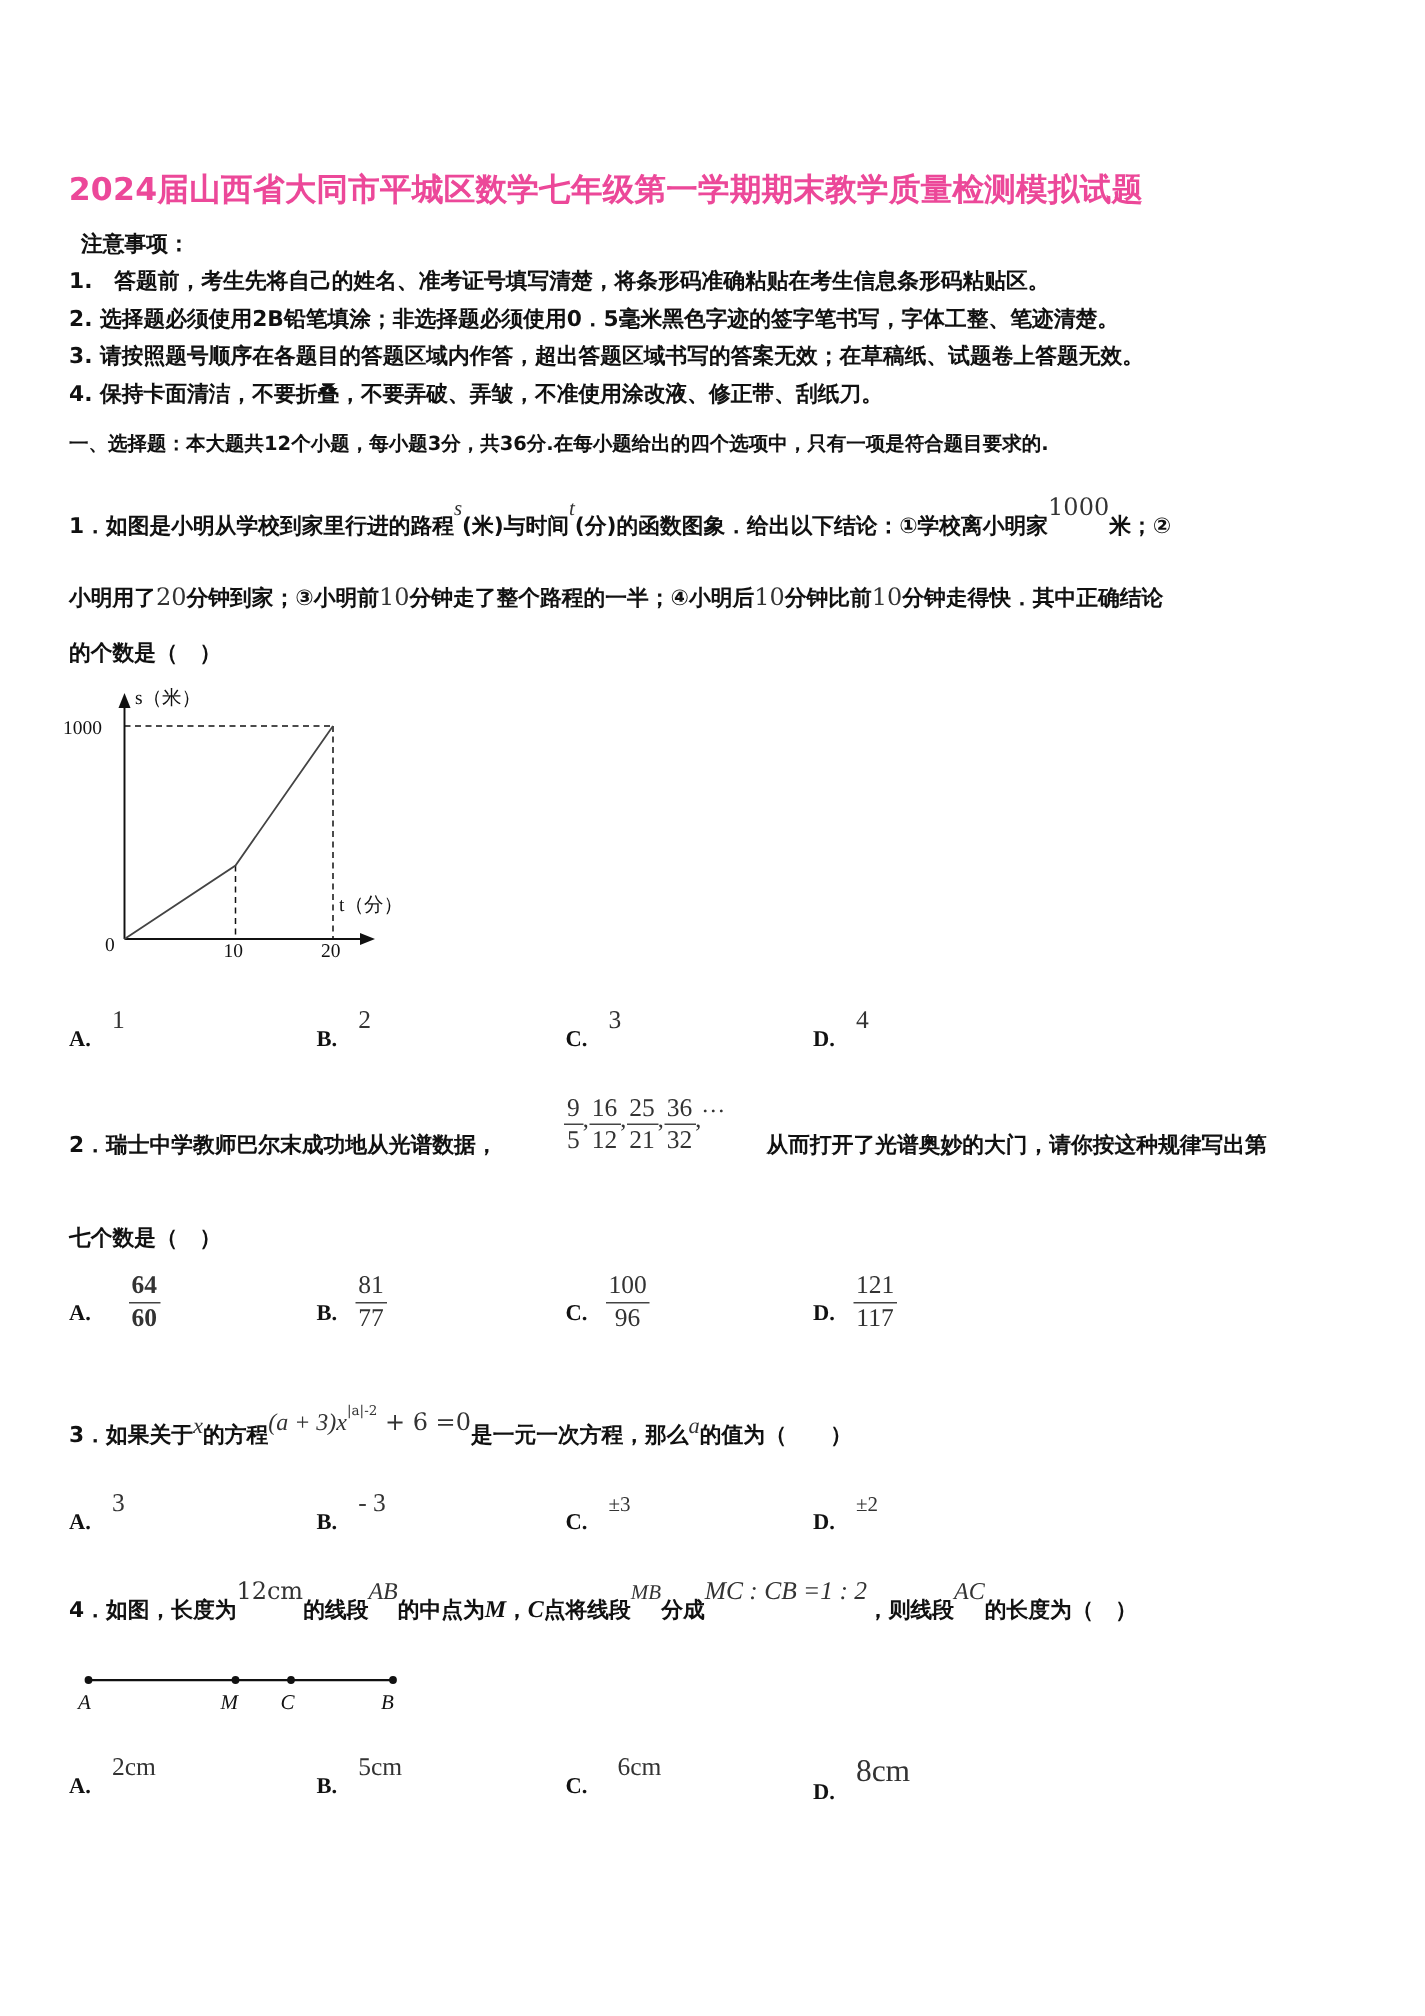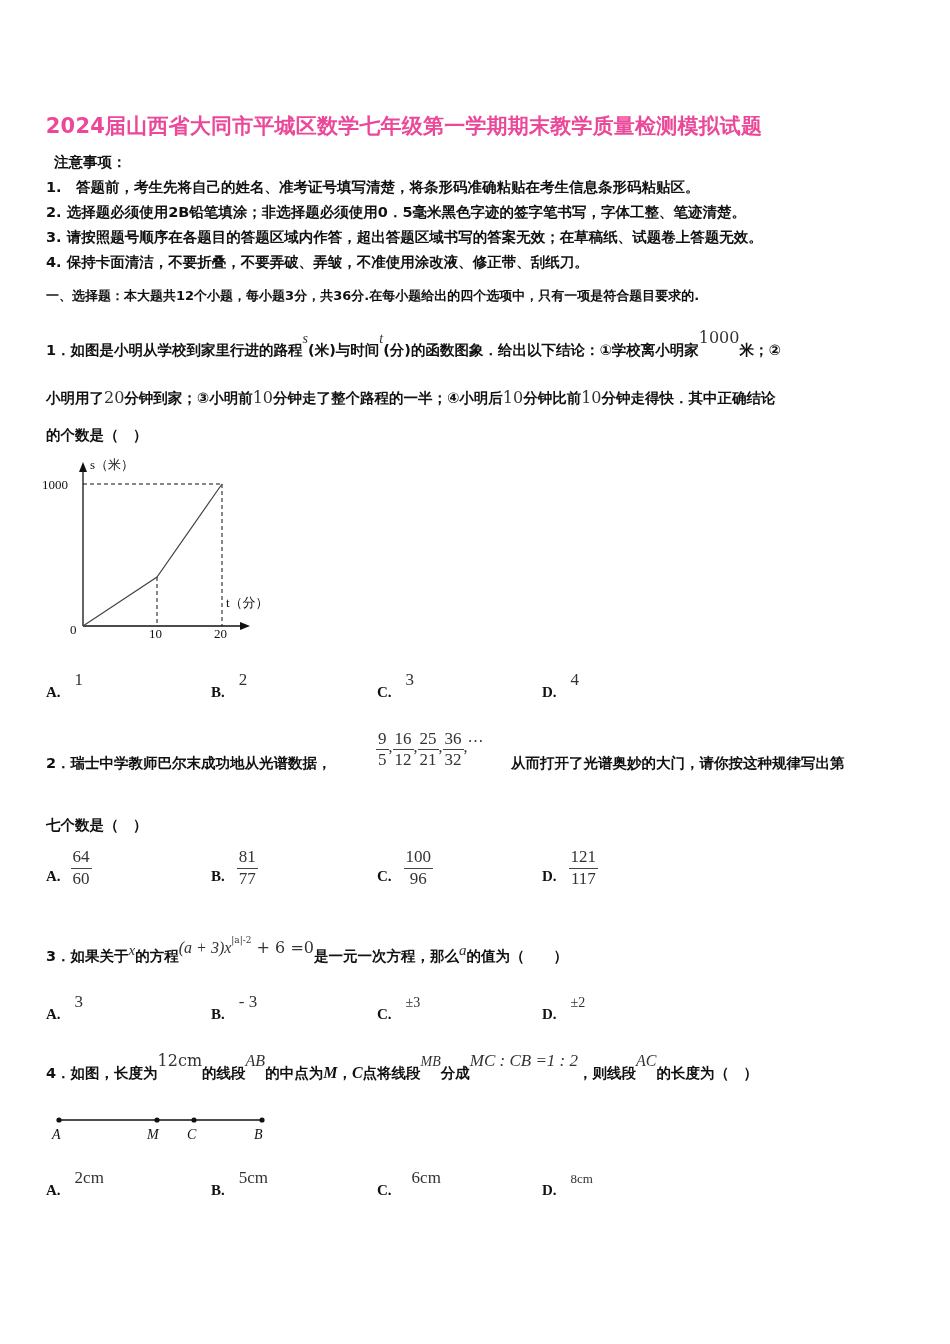--- a/index.html
+++ b/index.html
@@ -90,21 +90,21 @@
       <span class="den">32</span>
     </span>
     <span class="comma">,</span>
     <span class="comma" style="margin-bottom:24px;">…</span>
 </div>
 <div class="abs cn" style="left:511px; top:754px;">从而打开了光谱奥妙的大门，请你按这种规律写出第</div>
 <div class="abs cn" style="left:46px; top:816px;">七个数是（　）</div>
 
 <div class="abs" style="left:46px; top:848px; display:flex; align-items:flex-end;">
     <span class="opt-letter" style="margin-bottom:3px;">A.</span>
-    <span class="frac" style="margin-left:10px;">
+    <span class="frac" style="margin-left:25px;font-weight:bold;">
       <span class="num">64</span>
       <span class="den">60</span>
     </span>
   </div>
 <div class="abs" style="left:211px; top:848px; display:flex; align-items:flex-end;">
     <span class="opt-letter" style="margin-bottom:3px;">B.</span>
     <span class="frac" style="margin-left:12px;">
       <span class="num">81</span>
       <span class="den">77</span>
     </span>
@@ -144,13 +144,13 @@
   <circle cx="222" cy="12" r="2.6" fill="#111"></circle>
   <text x="12" y="31" font-size="14" font-style="italic" fill="#111">A</text>
   <text x="107" y="31" font-size="14" font-style="italic" fill="#111">M</text>
   <text x="147" y="31" font-size="14" font-style="italic" fill="#111">C</text>
   <text x="214" y="31" font-size="14" font-style="italic" fill="#111">B</text>
 </svg>
 
 <div class="abs" style="left:46px; top:1168px;"><span class="opt-letter" style="position:relative; top:12px;">A.</span><span class="opt-val" style="margin-left:14px;">2cm</span></div>
 <div class="abs" style="left:211px; top:1168px;"><span class="opt-letter" style="position:relative; top:12px;">B.</span><span class="opt-val" style="margin-left:14px;">5cm</span></div>
 <div class="abs" style="left:377px; top:1168px;"><span class="opt-letter" style="position:relative; top:12px;">C.</span><span class="opt-val" style="margin-left:20px;">6cm</span></div>
-<div class="abs" style="left:542px; top:1168px;"><span class="opt-letter" style="position:relative; top:12px;">D.</span><span class="opt-val" style="margin-left:14px; font-size:13px;">8cm</span></div>
+<div class="abs" style="left:542px; top:1168px;"><span class="opt-letter" style="position:relative; top:12px;">D.</span><span class="opt-val" style="margin-left:14px; font-size:21px;">8cm</span></div>
 
 </body></html>

